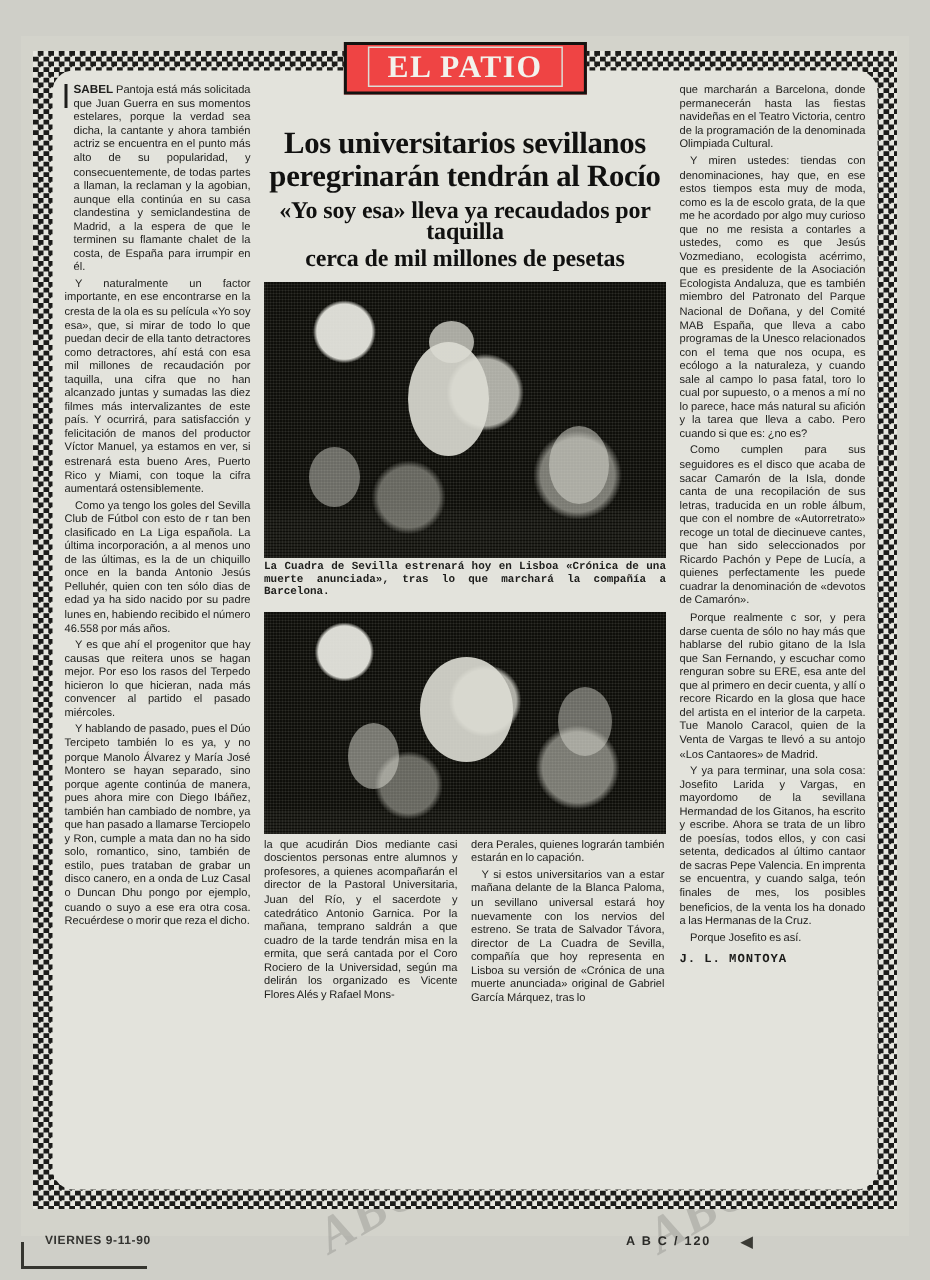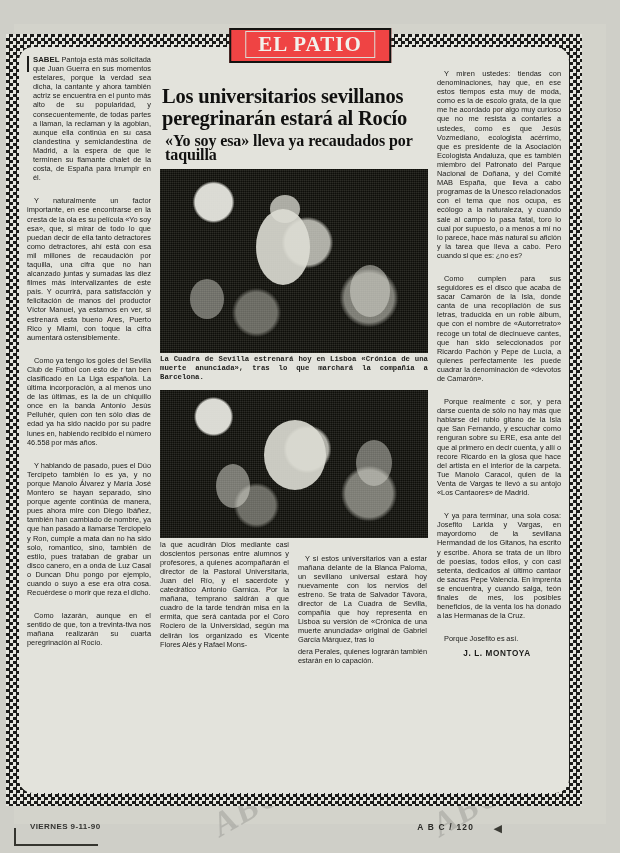--- a/index.html
+++ b/index.html
@@ -47,21 +47,21 @@
   .wm.w3 { left: 60px;  top: 330px; }
   .wm.w4 { left: 356px; top: 318px; }
   .wm.w5 { left: 60px;  top: 600px; }
   .wm.w6 { left: 356px; top: 588px; }
   .wm.w7 { left: 210px; top: 790px; font-size: 34px; }
   .wm.w8 { left: 430px; top: 790px; font-size: 34px; }
 
   
   #frame {
     position: absolute;
-    left: 6px; top: 34px;
+    left: 22px; top: 34px;
     width: 576px; height: 772px;
     padding: 13px;
     box-sizing: border-box;
     background-color: #1c1c1a;
     background-image:
       repeating-conic-gradient(#1c1c1a 0% 25%, #e6e6df 0% 50%);
     background-size: 7px 7px;
   }
   #frame-inner {
     position: relative;
@@ -121,41 +121,42 @@
     font-family: "Liberation Sans", sans-serif;
     font-size: 7.4px;
     line-height: 9.1px;
     text-align: justify;
     color: #20201e;
     margin: 0 0 2px 0;
     hyphens: auto;
     -webkit-hyphens: auto;
     word-spacing: -0.3px;
   }
-  .para.indent { text-indent: 7px; margin-top: 14px; }
+  .para.indent { text-indent: 7px; }
 
   
   .dropcap-block {
     position: relative;
     padding-left: 6px;
   }
   .dropcap-bar {
     position: absolute;
     left: 0; top: 1px;
     width: 2px; height: 16px;
     background: #1d1d1b;
   }
   .lead-first {
     font-weight: bold;
     font-size: 7.8px;
   }
 
   
   #headline-wrap {
     margin-top: 30px;
+    text-align: center;
     padding: 0 2px;
   }
   .headline {
     font-family: "Liberation Serif", serif;
     font-weight: bold;
     font-size: 20.5px;
     line-height: 22px;
     color: #111110;
     margin: 0;
     letter-spacing: -0.2px;
@@ -211,25 +212,25 @@
 
   
   .sub-cols {
     display: flex;
     gap: 9px;
     margin-top: 2px;
   }
   .sub-col { width: 129px; }
 
   .byline {
-    font-family: Liberation Sans, sans-serif;
+    font-family: Liberation Mono, monospace;
     font-size: 8.2px;
     font-weight: bold;
     letter-spacing: 0.6px;
-    text-align: center;
+    text-align: left;
     color: #1b1b19;
     margin-top: 6px;
     padding-right: 4px;
   }
 
   
   #footer {
     position: absolute;
     left: 0; top: 820px;
     width: 516px;
@@ -294,30 +295,31 @@
 
       <div id="cols">
 
         <div class="col col-left">
           <div class="dropcap-block">
             <div class="dropcap-bar"></div>
             <p class="para"><span class="lead-first">SABEL</span> <span>Pantoja está más solicitada que Juan Guerra en sus momentos estelares, porque la verdad sea dicha, la cantante y ahora también actriz se encuentra en el punto más alto de su popularidad, y consecuentemente, de todas partes a llaman, la reclaman y la agobian, aunque ella continúa en su casa clandestina y semiclandestina de Madrid, a la espera de que le terminen su flamante chalet de la costa, de España para irrumpir en él.</span></p>
           </div>
           <p class="para indent">Y naturalmente un factor importante, en ese encontrarse en la cresta de la ola es su película «Yo soy esa», que, si mirar de todo lo que puedan decir de ella tanto detractores como detractores, ahí está con esa mil millones de recaudación por taquilla, una cifra que no han alcanzado juntas y sumadas las diez filmes más intervalizantes de este país. Y ocurrirá, para satisfacción y felicitación de manos del productor Víctor Manuel, ya estamos en ver, si estrenará esta bueno Ares, Puerto Rico y Miami, con toque la cifra aumentará ostensiblemente.</p>
           <p class="para indent">Como ya tengo los goles del Sevilla Club de Fútbol con esto de r tan ben clasificado en La Liga española. La última incorporación, a al menos uno de las últimas, es la de un chiquillo once en la banda Antonio Jesús Pelluhér, quien con ten sólo dias de edad ya ha sido nacido por su padre lunes en, habiendo recibido el número 46.558 por más años.</p>
+          <p class="para indent">Y es que ahí el progenitor que hay causas que reitera unos se hagan mejor. Por eso los rasos del Terpedo hicieron lo que hicieran, nada más convencer al partido el pasado miércoles.</p>
           <p class="para indent">Y hablando de pasado, pues el Dúo Tercipeto también lo es ya, y no porque Manolo Álvarez y María José Montero se hayan separado, sino porque agente continúa de manera, pues ahora mire con Diego Ibáñez, también han cambiado de nombre, ya que han pasado a llamarse Terciopelo y Ron, cumple a mata dan no ha sido solo, romantico, sino, también de estilo, pues trataban de grabar un disco canero, en a onda de Luz Casal o Duncan Dhu pongo por ejemplo, cuando o suyo a ese era otra cosa. Recuérdese o morir que reza el dicho.</p>
-          <p class="para indent">Como lazarán, aunque en el sentido de que, ton a trevinta-tiva nos mañana realizarán su cuarta peregrinación al Rocío.</p>
         </div>
 
         <div class="col col-center">
 
           <div id="headline-wrap">
             <h1 class="headline">Los universitarios sevillanos</h1>
-            <h1 class="headline">peregrinarán estará al Rocío</h1>
+            <h1 class="headline">peregrinarán tendrán al Rocío</h1>
             <div class="subhead">«Yo soy esa» lleva ya recaudados por taquilla</div>
+            <div class="subhead">cerca de mil millones de pesetas</div>
           </div>
 
           <div class="photo p1">
             <div class="grain"></div>
             <div class="blob" style="left:96px; top:40px; width:54px; height:76px;"></div>
             <div class="blob" style="left:110px; top:26px; width:30px; height:28px; opacity:.75;"></div>
             <div class="blob" style="left:30px; top:110px; width:34px; height:40px; opacity:.45;"></div>
             <div class="blob" style="left:190px; top:96px; width:40px; height:52px; opacity:.5;"></div>
           </div>
           <div class="caption">La Cuadra de Sevilla estrenará hoy en Lisboa «Crónica de una muerte anunciada», tras lo que marchará la compañía a Barcelona.</div>
@@ -327,27 +329,28 @@
             <div class="blob" style="left:104px; top:30px; width:62px; height:70px;"></div>
             <div class="blob" style="left:56px; top:74px; width:34px; height:44px; opacity:.5;"></div>
             <div class="blob" style="left:196px; top:50px; width:36px; height:46px; opacity:.45;"></div>
           </div>
 
           <div class="sub-cols">
             <div class="sub-col">
               <p class="para">la que acudirán Dios mediante casi doscientos personas entre alumnos y profesores, a quienes acompañarán el director de la Pastoral Universitaria, Juan del Río, y el sacerdote y catedrático Antonio Garnica. Por la mañana, temprano saldrán a que cuadro de la tarde tendrán misa en la ermita, que será cantada por el Coro Rociero de la Universidad, según ma delirán los organizado es Vicente Flores Alés y Rafael Mons-</p>
             </div>
             <div class="sub-col">
+              <p class="para">dera Perales, quienes lograrán también estarán en lo capación.</p>
               <p class="para indent">Y si estos universitarios van a estar mañana delante de la Blanca Paloma, un sevillano universal estará hoy nuevamente con los nervios del estreno. Se trata de Salvador Távora, director de La Cuadra de Sevilla, compañía que hoy representa en Lisboa su versión de «Crónica de una muerte anunciada» original de Gabriel García Márquez, tras lo</p>
-              <p class="para">dera Perales, quienes lograrán también estarán en lo capación.</p>
             </div>
           </div>
         </div>
 
         <div class="col col-right">
+          <p class="para">que marcharán a Barcelona, donde permanecerán hasta las fiestas navideñas en el Teatro Victoria, centro de la programación de la denominada Olimpiada Cultural.</p>
           <p class="para indent">Y miren ustedes: tiendas con denominaciones, hay que, en ese estos tiempos esta muy de moda, como es la de escolo grata, de la que me he acordado por algo muy curioso que no me resista a contarles a ustedes, como es que Jesús Vozmediano, ecologista acérrimo, que es presidente de la Asociación Ecologista Andaluza, que es también miembro del Patronato del Parque Nacional de Doñana, y del Comité MAB España, que lleva a cabo programas de la Unesco relacionados con el tema que nos ocupa, es ecólogo a la naturaleza, y cuando sale al campo lo pasa fatal, toro lo cual por supuesto, o a menos a mí no lo parece, hace más natural su afición y la tarea que lleva a cabo. Pero cuando si que es: ¿no es?</p>
           <p class="para indent">Como cumplen para sus seguidores es el disco que acaba de sacar Camarón de la Isla, donde canta de una recopilación de sus letras, traducida en un roble álbum, que con el nombre de «Autorretrato» recoge un total de diecinueve cantes, que han sido seleccionados por Ricardo Pachón y Pepe de Lucía, a quienes perfectamente les puede cuadrar la denominación de «devotos de Camarón».</p>
           <p class="para indent">Porque realmente c sor, y pera darse cuenta de sólo no hay más que hablarse del rubio gitano de la Isla que San Fernando, y escuchar como renguran sobre su ERE, esa ante del que al primero en decir cuenta, y allí o recore Ricardo en la glosa que hace del artista en el interior de la carpeta. Tue Manolo Caracol, quien de la Venta de Vargas te llevó a su antojo «Los Cantaores» de Madrid.</p>
           <p class="para indent">Y ya para terminar, una sola cosa: Josefito Larida y Vargas, en mayordomo de la sevillana Hermandad de los Gitanos, ha escrito y escribe. Ahora se trata de un libro de poesías, todos ellos, y con casi setenta, dedicados al último cantaor de sacras Pepe Valencia. En imprenta se encuentra, y cuando salga, teón finales de mes, los posibles beneficios, de la venta los ha donado a las Hermanas de la Cruz.</p>
           <p class="para indent">Porque Josefito es así.</p>
           <div class="byline">J. L. MONTOYA</div>
         </div>
 
       </div>
     </div>

